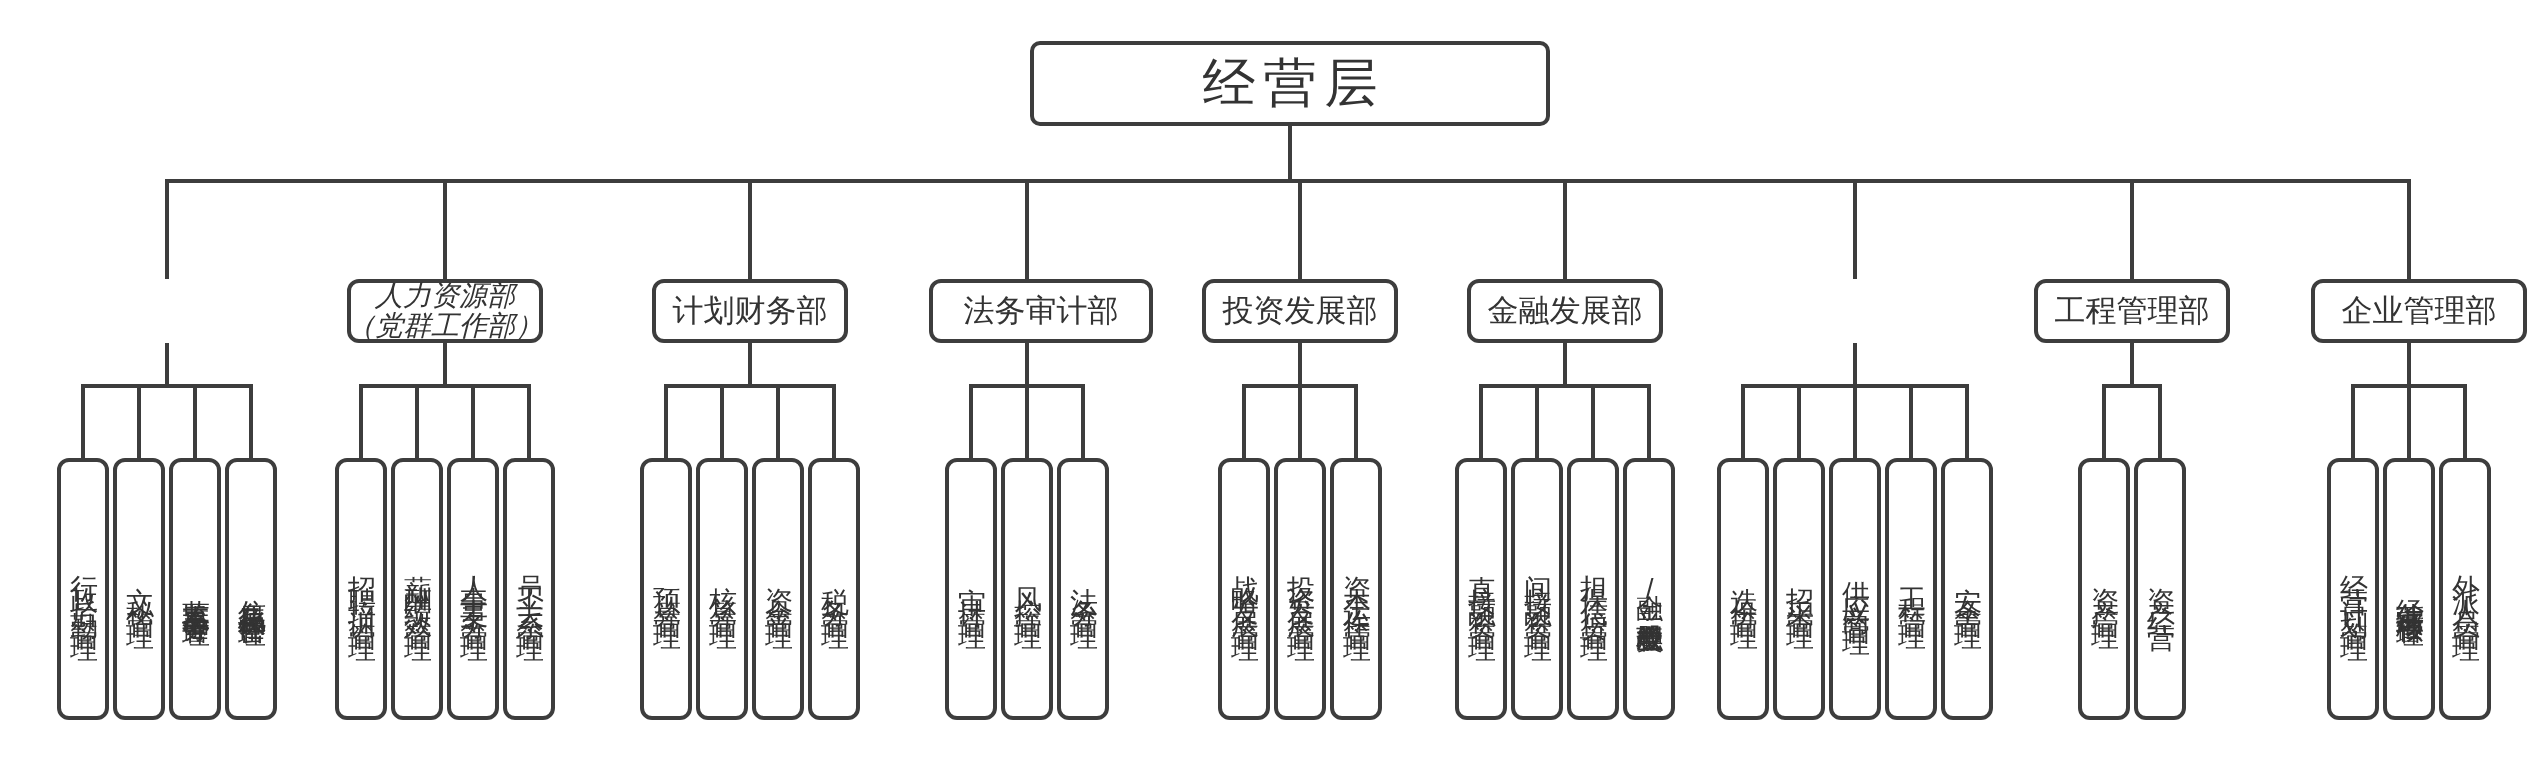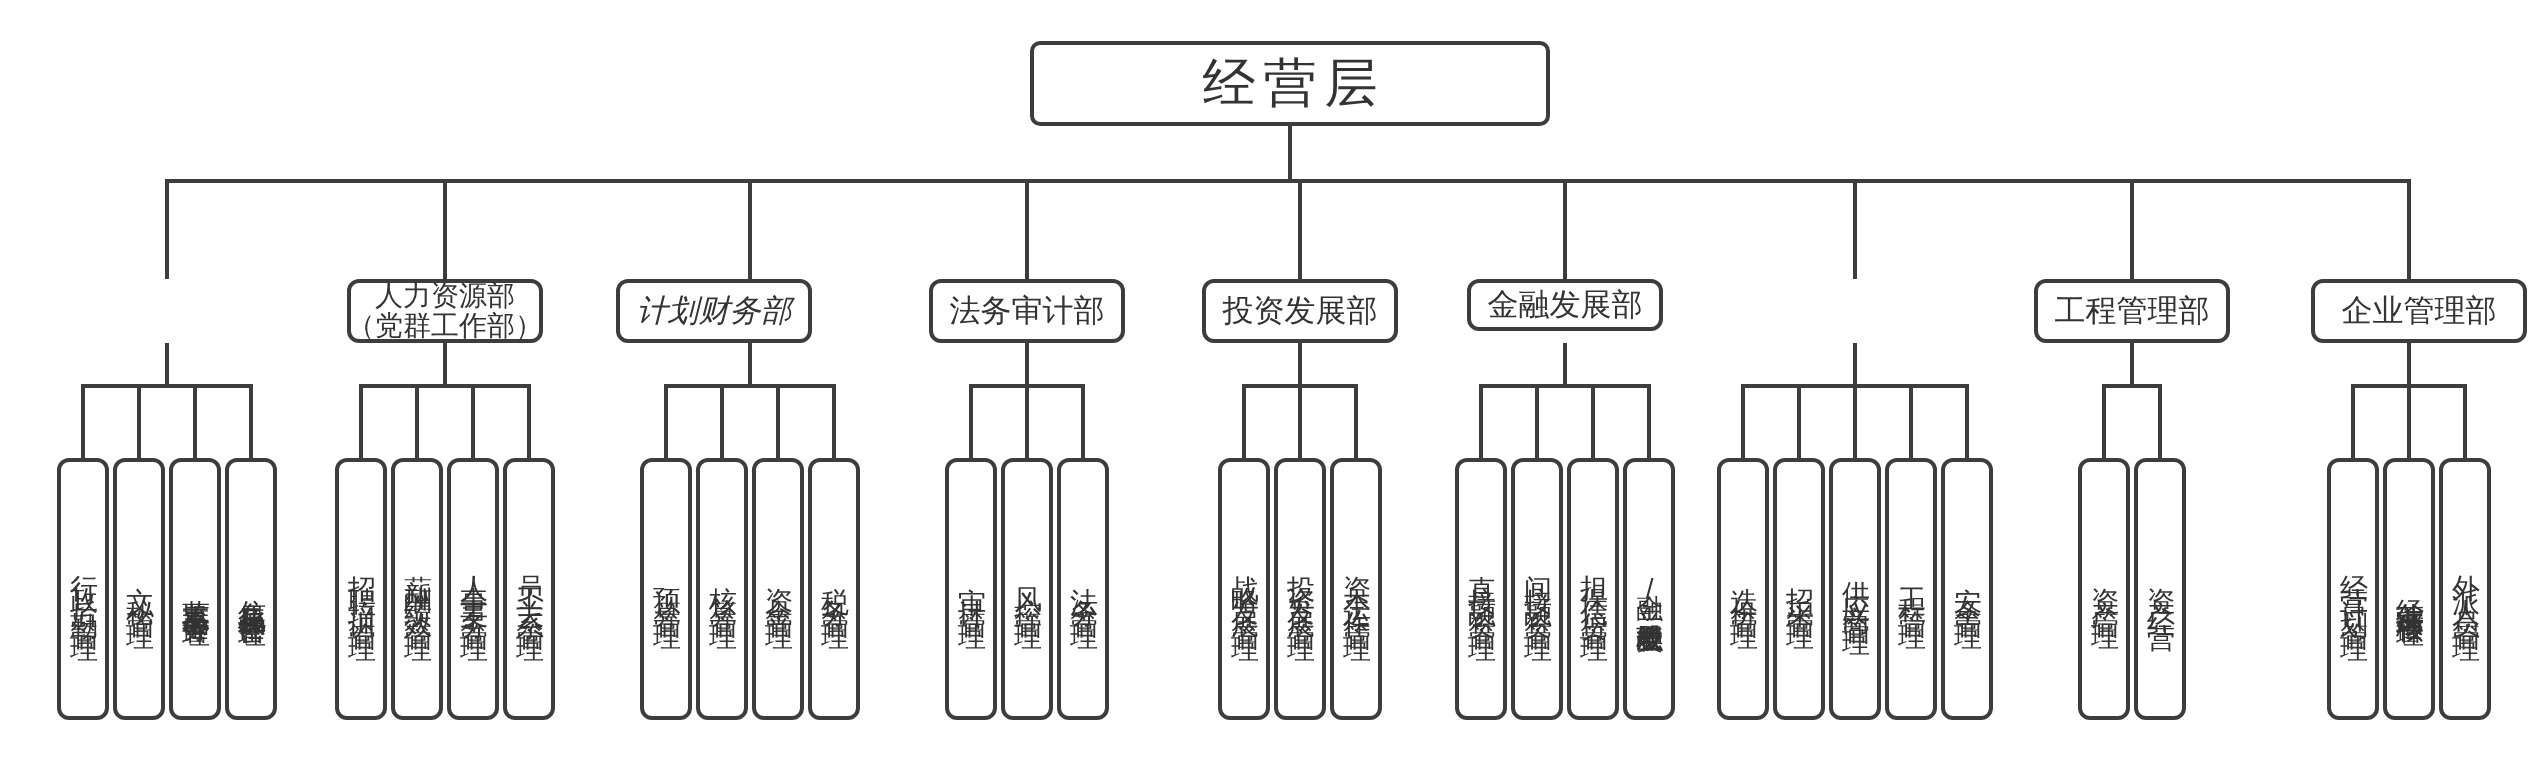--- a/index.html
+++ b/index.html
@@ -29,21 +29,21 @@
     letter-spacing: 8px;
     text-indent: 8px;
     border-radius: 10px;
   }
   .dept-node { font-size: 31px; white-space: nowrap; }
   .dept-node.two-line {
     flex-direction: column;
     font-size: 28px;
     line-height: 30px;
   }
-  .dept-node.two-line span { white-space: nowrap; }
+  .dept-node.two-line span { white-space: nowrap; font-style: italic; }
   .child-node { border-radius: 12px; }
   .v-label {
     writing-mode: vertical-rl;
     text-orientation: upright;
     font-size: 28px;
     line-height: 1.1;
     letter-spacing: 12px;
     white-space: nowrap;
   }
   .v-label.dense { letter-spacing: 3px; }
@@ -94,21 +94,21 @@
     </div>
     <div class="vline" style="left: 471px; top: 386px; width: 4px; height: 72px; background: rgb(61, 61, 61);"></div>
     <div class="node child-node" style="left: 447px; top: 458px; width: 52px; height: 262px;">
       <span class="v-label">人事事务管理</span>
     </div>
     <div class="vline" style="left: 527px; top: 386px; width: 4px; height: 72px; background: rgb(61, 61, 61);"></div>
     <div class="node child-node" style="left: 503px; top: 458px; width: 52px; height: 262px;">
       <span class="v-label">员工关系管理</span>
     </div>
     <div class="vline" style="left: 748px; top: 181px; width: 4px; height: 98px; background: rgb(61, 61, 61);"></div>
-    <div class="node dept-node" style="left: 616px; top: 279px; width: 196px; height: 64px; font-style: italic;">
+    <div class="node dept-node" style="left: 652px; top: 279px; width: 196px; height: 64px;">
       <span>计划财务部</span>
     </div>
     <div class="vline" style="left: 748px; top: 343px; width: 4px; height: 43px; background: rgb(61, 61, 61);"></div>
     <div class="hline" style="left: 664px; top: 384px; width: 172px; height: 4px; background: rgb(61, 61, 61);"></div>
     <div class="vline" style="left: 664px; top: 386px; width: 4px; height: 72px; background: rgb(61, 61, 61);"></div>
     <div class="node child-node" style="left: 640px; top: 458px; width: 52px; height: 262px;">
       <span class="v-label">预算管理</span>
     </div>
     <div class="vline" style="left: 720px; top: 386px; width: 4px; height: 72px; background: rgb(61, 61, 61);"></div>
     <div class="node child-node" style="left: 696px; top: 458px; width: 52px; height: 262px;">
@@ -116,21 +116,21 @@
     </div>
     <div class="vline" style="left: 776px; top: 386px; width: 4px; height: 72px; background: rgb(61, 61, 61);"></div>
     <div class="node child-node" style="left: 752px; top: 458px; width: 52px; height: 262px;">
       <span class="v-label">资金管理</span>
     </div>
     <div class="vline" style="left: 832px; top: 386px; width: 4px; height: 72px; background: rgb(61, 61, 61);"></div>
     <div class="node child-node" style="left: 808px; top: 458px; width: 52px; height: 262px;">
       <span class="v-label">税务管理</span>
     </div>
     <div class="vline" style="left: 1025px; top: 181px; width: 4px; height: 98px; background: rgb(61, 61, 61);"></div>
-    <div class="node dept-node" style="left: 929px; top: 279px; width: 196px; height: 64px; text-align: right;">
+    <div class="node dept-node" style="left: 929px; top: 279px; width: 224px; height: 64px; text-align: right;">
       <span>法务审计部</span>
     </div>
     <div class="vline" style="left: 1025px; top: 343px; width: 4px; height: 43px; background: rgb(61, 61, 61);"></div>
     <div class="hline" style="left: 969px; top: 384px; width: 116px; height: 4px; background: rgb(61, 61, 61);"></div>
     <div class="vline" style="left: 969px; top: 386px; width: 4px; height: 72px; background: rgb(61, 61, 61);"></div>
     <div class="node child-node" style="left: 945px; top: 458px; width: 52px; height: 262px;">
       <span class="v-label">审计管理</span>
     </div>
     <div class="vline" style="left: 1025px; top: 386px; width: 4px; height: 72px; background: rgb(61, 61, 61);"></div>
     <div class="node child-node" style="left: 1001px; top: 458px; width: 52px; height: 262px;">
@@ -152,21 +152,21 @@
     </div>
     <div class="vline" style="left: 1298px; top: 386px; width: 4px; height: 72px; background: rgb(61, 61, 61);"></div>
     <div class="node child-node" style="left: 1274px; top: 458px; width: 52px; height: 262px;">
       <span class="v-label">投资发展管理</span>
     </div>
     <div class="vline" style="left: 1354px; top: 386px; width: 4px; height: 72px; background: rgb(61, 61, 61);"></div>
     <div class="node child-node" style="left: 1330px; top: 458px; width: 52px; height: 262px;">
       <span class="v-label">资本运作管理</span>
     </div>
     <div class="vline" style="left: 1563px; top: 181px; width: 4px; height: 98px; background: rgb(61, 61, 61);"></div>
-    <div class="node dept-node" style="left: 1467px; top: 279px; width: 196px; height: 52px;">
+    <div class="node dept-node" style="left: 1467px; top: 279px; width: 196px; height: 64px;">
       <span>金融发展部</span>
     </div>
     <div class="vline" style="left: 1563px; top: 343px; width: 4px; height: 43px; background: rgb(61, 61, 61);"></div>
     <div class="hline" style="left: 1479px; top: 384px; width: 172px; height: 4px; background: rgb(61, 61, 61);"></div>
     <div class="vline" style="left: 1479px; top: 386px; width: 4px; height: 72px; background: rgb(61, 61, 61);"></div>
     <div class="node child-node" style="left: 1455px; top: 458px; width: 52px; height: 262px;">
       <span class="v-label">直接融资管理</span>
     </div>
     <div class="vline" style="left: 1535px; top: 386px; width: 4px; height: 72px; background: rgb(61, 61, 61);"></div>
     <div class="node child-node" style="left: 1511px; top: 458px; width: 52px; height: 262px;">

